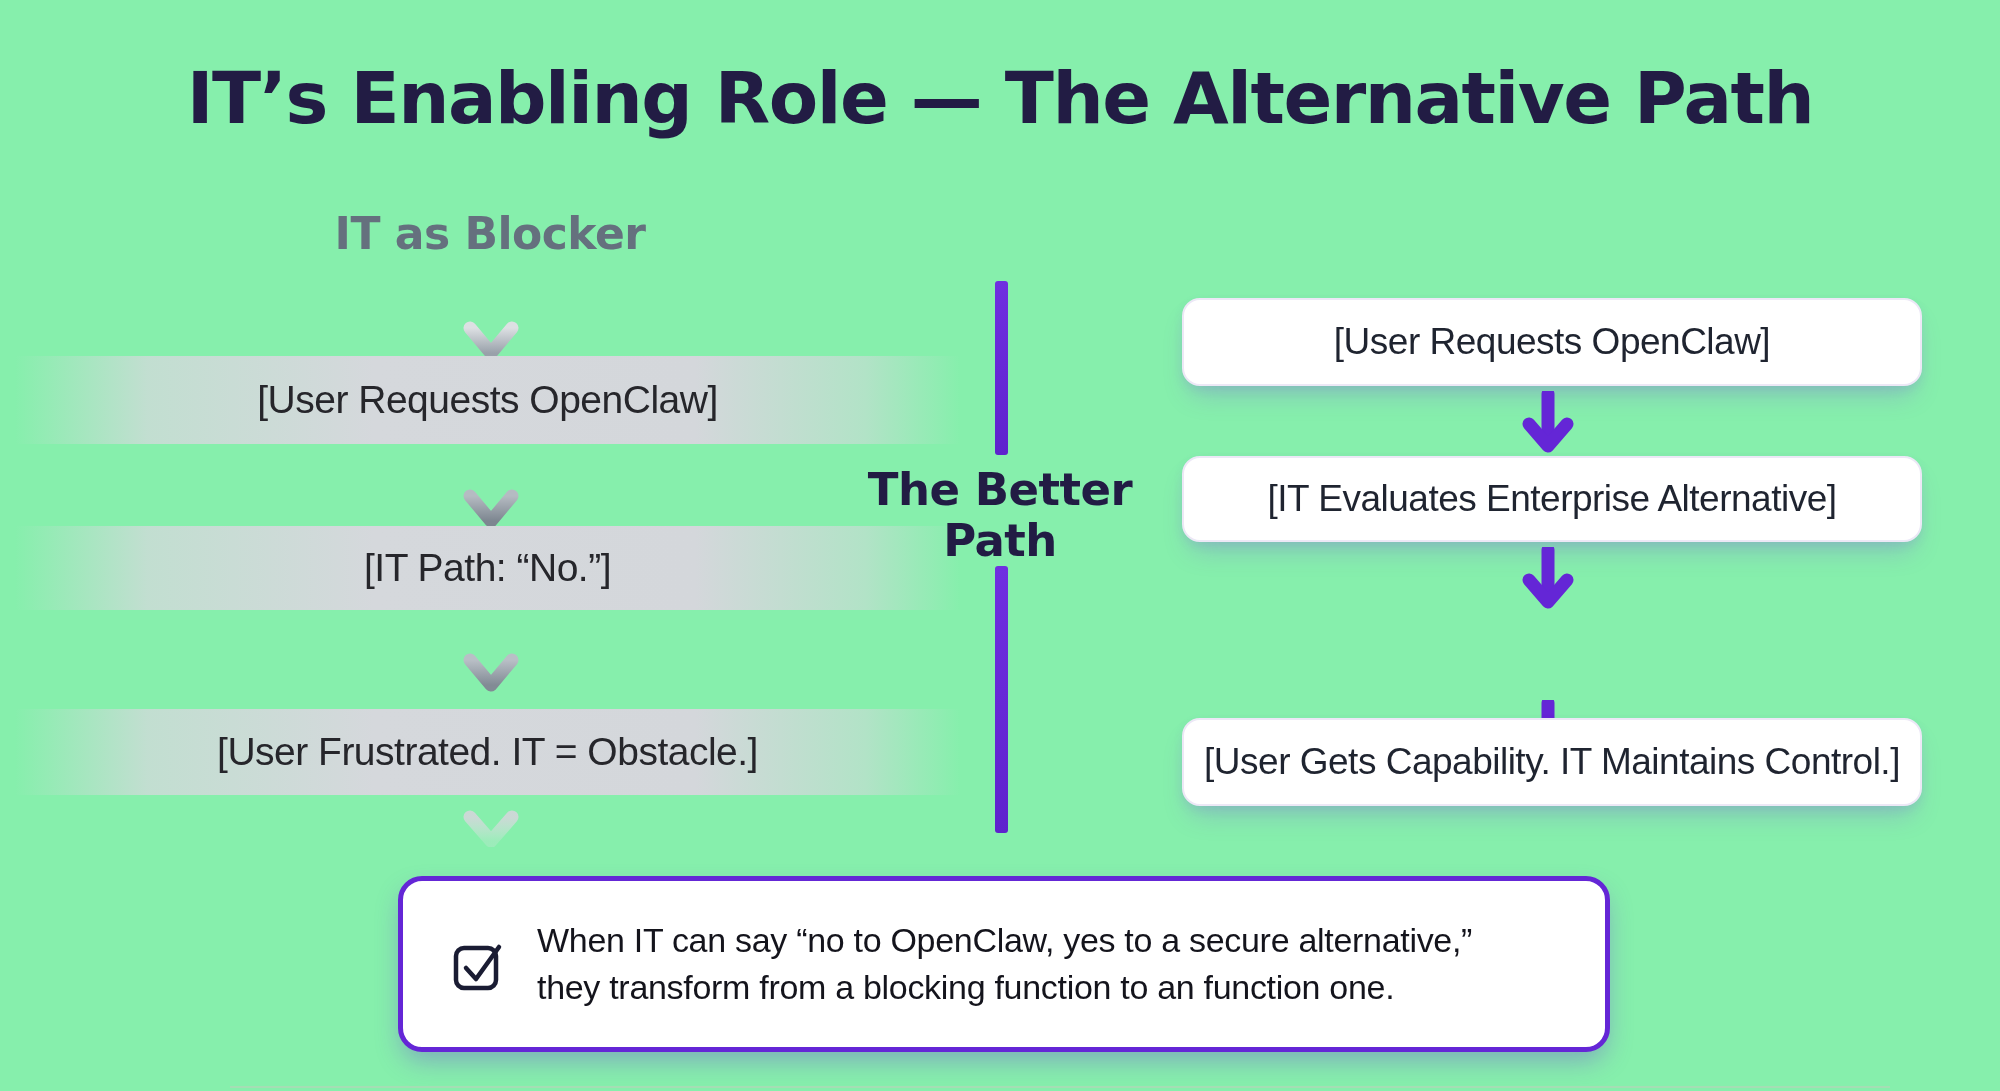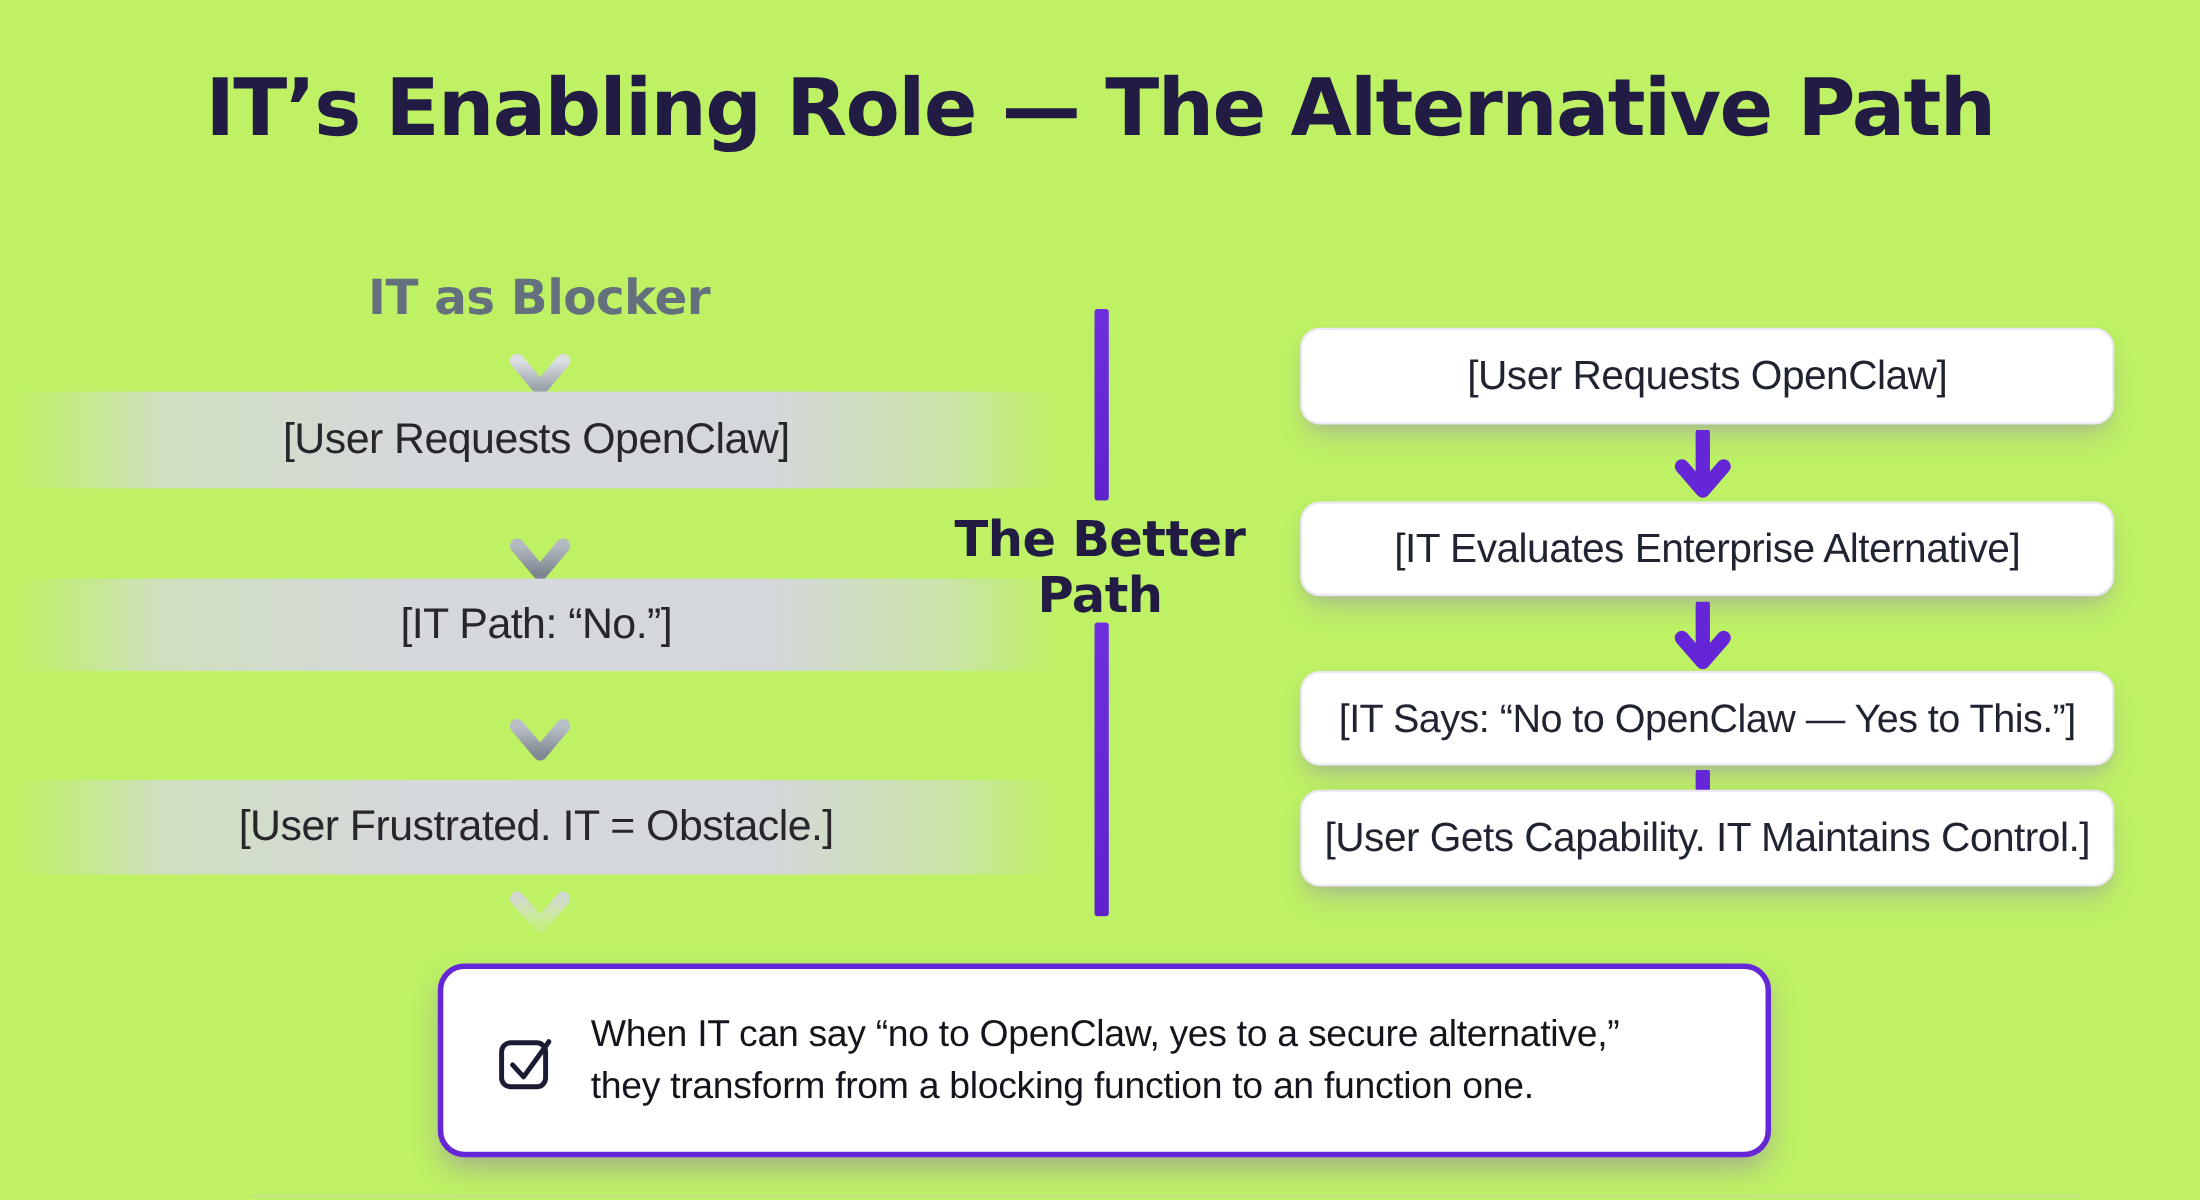--- a/index.html
+++ b/index.html
@@ -1,21 +1,21 @@
 <!DOCTYPE html>
 <html><head>
 <meta charset="utf-8">
 <style>
   * { margin: 0; padding: 0; box-sizing: border-box; }
   html, body { background: #f8f6f2; }
   .stage {
     position: relative;
     width: 2000px;
     height: 1091px;
-    background: #bef264;
+    background: #86efac;
     overflow: hidden;
     font-family: "Liberation Sans", sans-serif;
   }
 
   
   .page-title {
     position: absolute;
     top: 56px; left: 0; width: 100%;
     text-align: center;
     font-family: "DejaVu Sans", sans-serif;
@@ -27,21 +27,21 @@
 
   
   .col-header {
     position: absolute;
     font-family: "DejaVu Sans", sans-serif;
     font-size: 44px;
     font-weight: 800;
     letter-spacing: -0.5px;
     text-align: center;
   }
-  .col-header.blocker { left: 20px; width: 940px; top: 208px; color: #65707e; margin-top: 37px; }
+  .col-header.blocker { left: 20px; width: 940px; top: 208px; color: #65707e; }
   .col-header.enabler { left: 1182px; width: 740px; top: 208px; color: #221c44; }
 
   
   .gbar {
     position: absolute;
     left: 15px;
     width: 945px;
     display: flex;
     align-items: center;
     justify-content: center;
@@ -238,23 +238,20 @@
     <span>[IT Evaluates Enterprise Alternative]</span>
   </div>
 
   <div class="arrow-slot a-right-2">
     <svg viewBox="0 0 64 62" aria-hidden="true">
       <path d="M32 3 V41" stroke="#6426d6" stroke-width="13" fill="none" stroke-linecap="round"></path>
       <path d="M13 33 L32 55 L51 33" stroke="#6426d6" stroke-width="13" fill="none" stroke-linejoin="round" stroke-linecap="round"></path>
     </svg>
   </div>
 
-  <div class="wbox wbox-3">
-    <span>[IT Says: “No to OpenClaw — Yes to This.”]</span>
-  </div>
 
   <div class="arrow-slot a-right-3">
     <svg viewBox="0 0 64 60" aria-hidden="true">
       <path d="M32 3 V39" stroke="#6426d6" stroke-width="13" fill="none" stroke-linecap="round"></path>
       <path d="M13 31 L32 53 L51 31" stroke="#6426d6" stroke-width="13" fill="none" stroke-linejoin="round" stroke-linecap="round"></path>
     </svg>
   </div>
 
   <div class="wbox wbox-4">
     <span>[User Gets Capability. IT Maintains Control.]</span>

